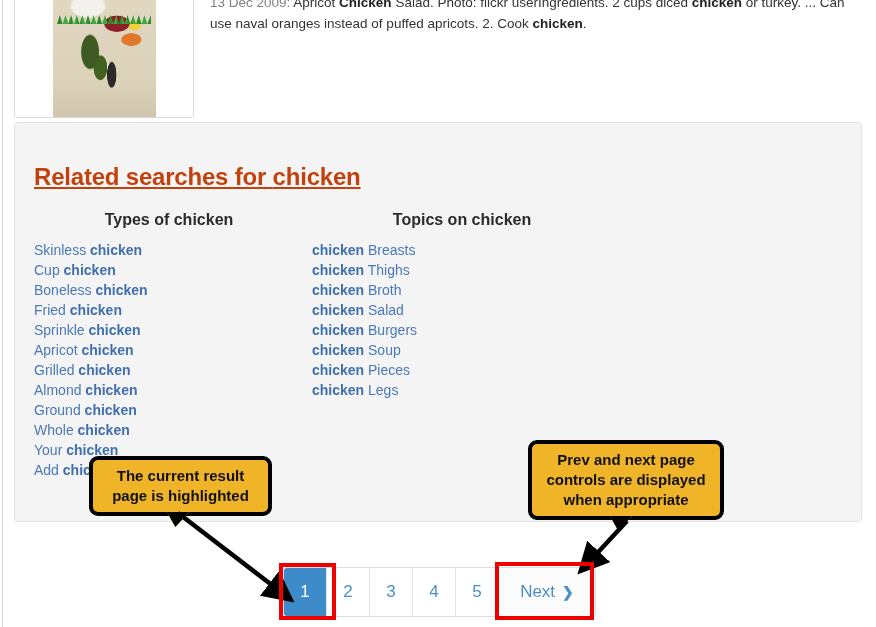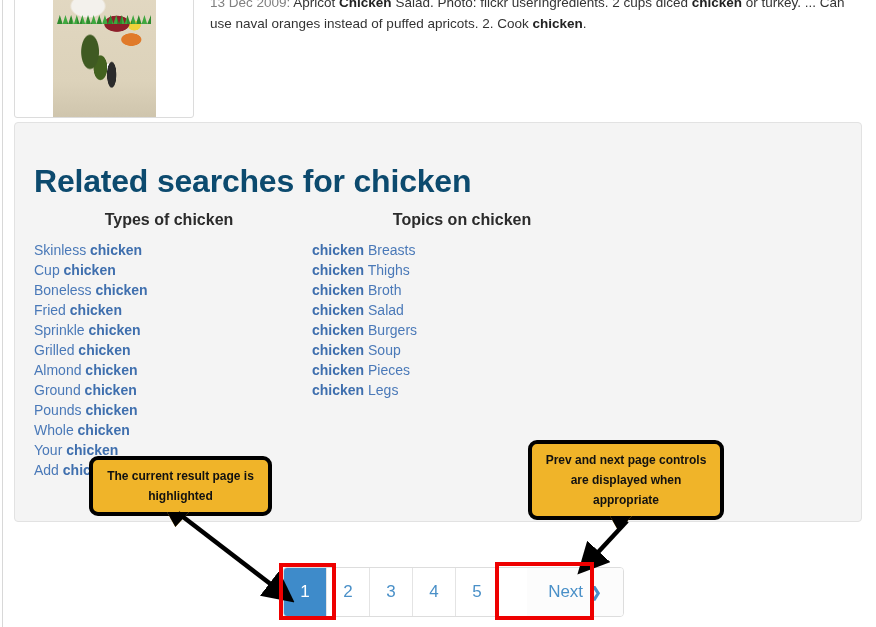--- a/index.html
+++ b/index.html
@@ -65,22 +65,23 @@
   
   .related-panel {
     position: absolute; left: 14px; top: 122px;
     width: 848px; height: 400px;
     background: #f4f4f4;
     border: 1px solid #e2e2e2;
     border-radius: 4px;
   }
   .related-title {
     position: absolute; left: 19px; top: 40px;
-    font-size: 32px; font-weight: bold; color: #0c4a6e;
+    font-size: 24px; font-weight: bold; color: #c2410c;
     letter-spacing: -0.2px;
+    text-decoration: underline;
   }
   .related-title b { font-weight: bold; }
   .col {
     position: absolute; top: 88px;
   }
   .col-left  { left: 19px;  width: 270px; }
   .col-right { left: 297px; width: 300px; }
   .col-head {
     font-size: 16px; font-weight: bold; color: #2b2b2b;
     margin: 0 0 11px 0;
@@ -106,39 +107,39 @@
   }
   .page-btn {
     min-width: 43px;
     display: flex; align-items: center; justify-content: center;
     font-size: 17px; color: #4a90c8;
     border-right: 1px solid #e4e4e4;
     background: #ffffff;
     text-decoration: none;
     cursor: pointer;
   }
-  .page-btn:last-child { border-right: none; margin-left: 28px; }
+  .page-btn:last-child { border-right: none; }
   .page-btn.active {
     background: #3e8bca; color: #ffffff;
   }
   .page-btn.next {
     padding: 0 16px; gap: 7px; min-width: 96px;
     background: #fcfcfc;
   }
   .chev { font-size: 14px; font-weight: bold; line-height: 1; }
 
   
   .callout {
     position: absolute;
     background: #f0b429;
     border: 4px solid #000000;
     border-radius: 9px;
     color: #111111;
     font-weight: bold;
-    font-size: 12px;
+    font-size: 15px;
     line-height: 20px;
     text-align: center;
     padding: 6px 9px;
     z-index: 40;
   }
   .callout-1 { left: 89px; top: 456px; width: 183px; }
   .callout-2 { left: 528px; top: 440px; width: 196px; }
   .callout .tail {
     position: absolute; bottom: -15px; width: 22px; height: 15px;
     background: #f0b429;
@@ -191,24 +192,24 @@
     <div class="col col-left">
       <div class="col-head">
         <span>Types of </span><b>chicken</b>
       </div>
       <div id="left-list">
           <a class="rel-link"><span>Skinless </span><b>chicken</b></a>
           <a class="rel-link"><span>Cup </span><b>chicken</b></a>
           <a class="rel-link"><span>Boneless </span><b>chicken</b></a>
           <a class="rel-link"><span>Fried </span><b>chicken</b></a>
           <a class="rel-link"><span>Sprinkle </span><b>chicken</b></a>
+          <a class="rel-link"><span>Apricot </span><b>chicken</b></a>
           <a class="rel-link"><span>Grilled </span><b>chicken</b></a>
           <a class="rel-link"><span>Almond </span><b>chicken</b></a>
           <a class="rel-link"><span>Ground </span><b>chicken</b></a>
-          <a class="rel-link"><span>Pounds </span><b>chicken</b></a>
           <a class="rel-link"><span>Whole </span><b>chicken</b></a>
           <a class="rel-link"><span>Your </span><b>chicken</b></a>
           <a class="rel-link"><span>Add </span><b>chicken</b></a>
         </div>
     </div>
 
     <div class="col col-right">
       <div class="col-head">
         <span>Topics on </span><b>chicken</b>
       </div>

